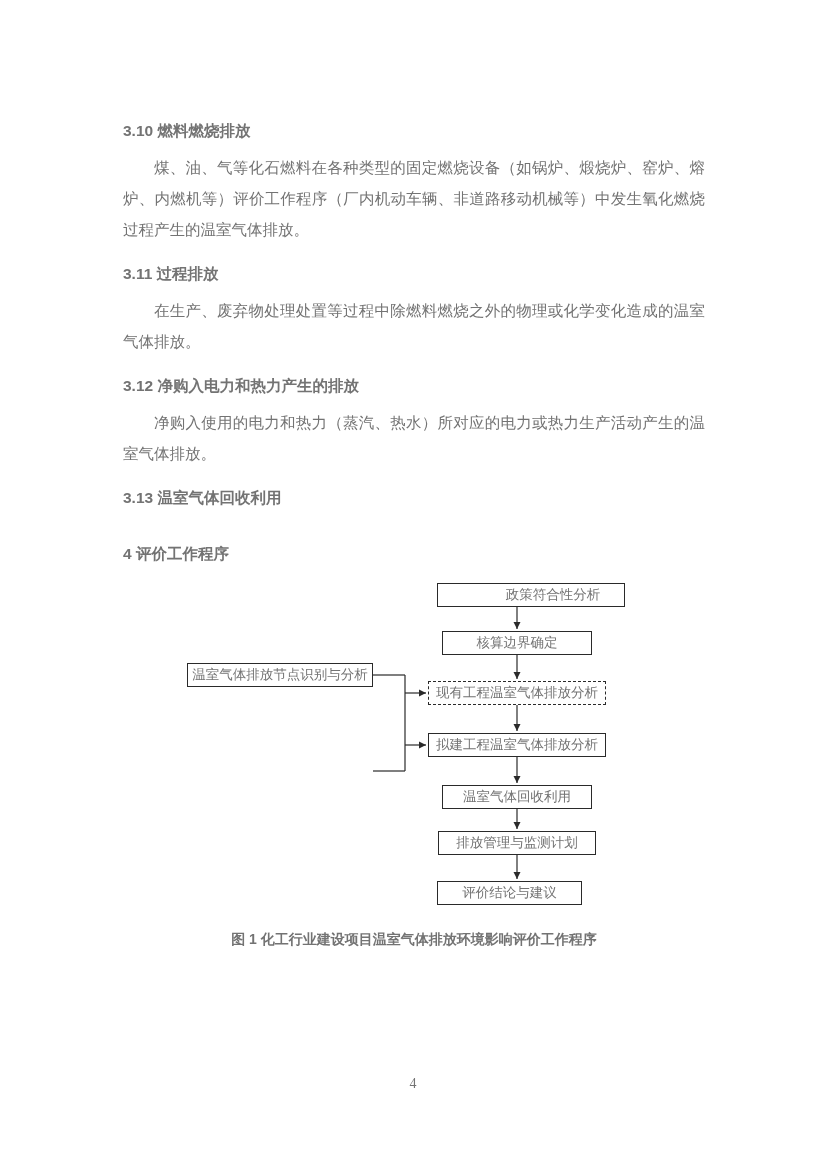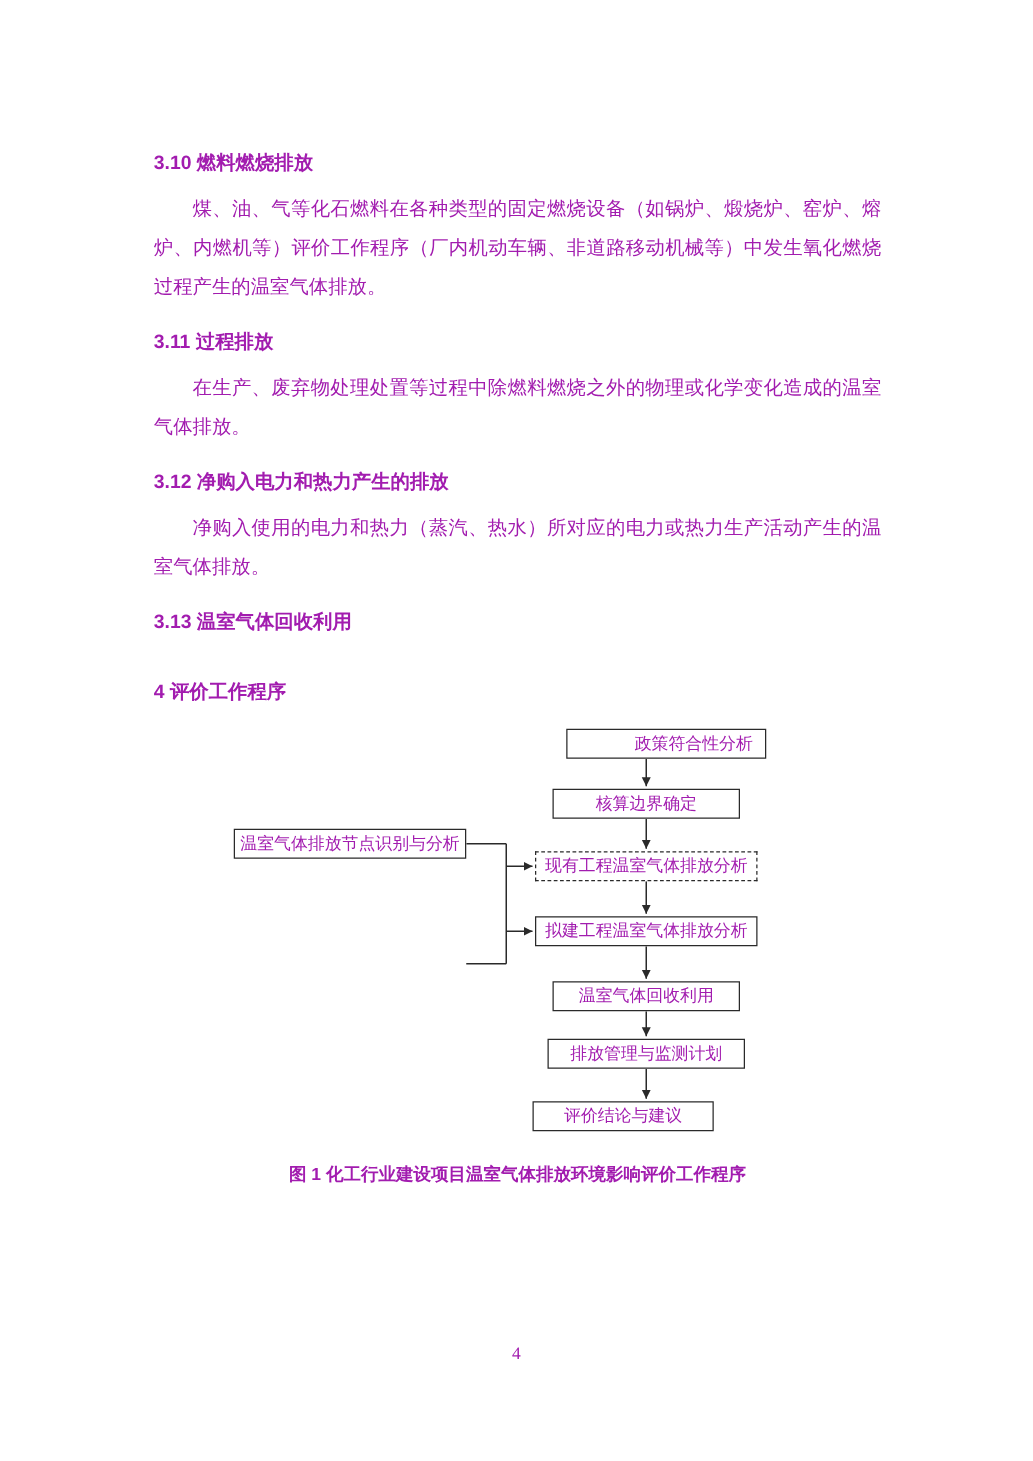--- a/index.html
+++ b/index.html
@@ -5,21 +5,21 @@
   * { margin: 0; padding: 0; box-sizing: border-box; }
   html, body { background: #9e9e9e; }
   .page {
     position: relative;
     width: 826px;
     height: 1169px;
     margin: 0 auto;
     background: #ffffff;
     overflow: hidden;
     font-family: "Liberation Serif", "DejaVu Serif", serif;
-    color: #a21caf;
+    color: #737373;
   }
   .content {
     padding: 102px 121px 0 123px;
   }
   .sec-heading {
     font-family: "Liberation Sans", "DejaVu Sans", sans-serif;
     font-weight: bold;
     font-size: 15.5px;
     line-height: 30px;
     margin-top: 14px;
@@ -104,27 +104,27 @@
           <line x1="394" y1="226" x2="394" y2="246" marker-end="url(#arr)"></line>
           <line x1="394" y1="272" x2="394" y2="296" marker-end="url(#arr)"></line>
           <line x1="250" y1="92" x2="282" y2="92"></line>
           <line x1="250" y1="188" x2="282" y2="188"></line>
           <line x1="282" y1="92" x2="282" y2="188"></line>
           <line x1="282" y1="110" x2="303" y2="110" marker-end="url(#arr)"></line>
           <line x1="282" y1="162" x2="303" y2="162" marker-end="url(#arr)"></line>
         </g>
       </svg>
 
-      <div class="fc-box" style="left:330px; top:0; width:160px;padding-left:44px;">政策符合性分析</div>
+      <div class="fc-box" style="left:314px; top:0; width:188px;padding-left:44px;">政策符合性分析</div>
       <div class="fc-box" style="left:319px; top:48px; width:150px;">核算边界确定</div>
       <div class="fc-box dashed" style="left:305px; top:98px; width:178px;">现有工程温室气体排放分析</div>
       <div class="fc-box" style="left:305px; top:150px; width:178px;">拟建工程温室气体排放分析</div>
       <div class="fc-box" style="left:319px; top:202px; width:150px;">温室气体回收利用</div>
       <div class="fc-box" style="left:315px; top:248px; width:158px;">排放管理与监测计划</div>
-      <div class="fc-box" style="left:303px; top:298px; width:145px;">评价结论与建议</div>
+      <div class="fc-box" style="left:314px; top:298px; width:145px;">评价结论与建议</div>
 
       <div class="fc-box" style="left:64px; top:80px; width:186px;">温室气体排放节点识别与分析</div>
     </div>
 
     <div class="fig-caption">图 1 化工行业建设项目温室气体排放环境影响评价工作程序</div>
   </div>
 
   <div class="page-number">4</div>
 </div>
 

